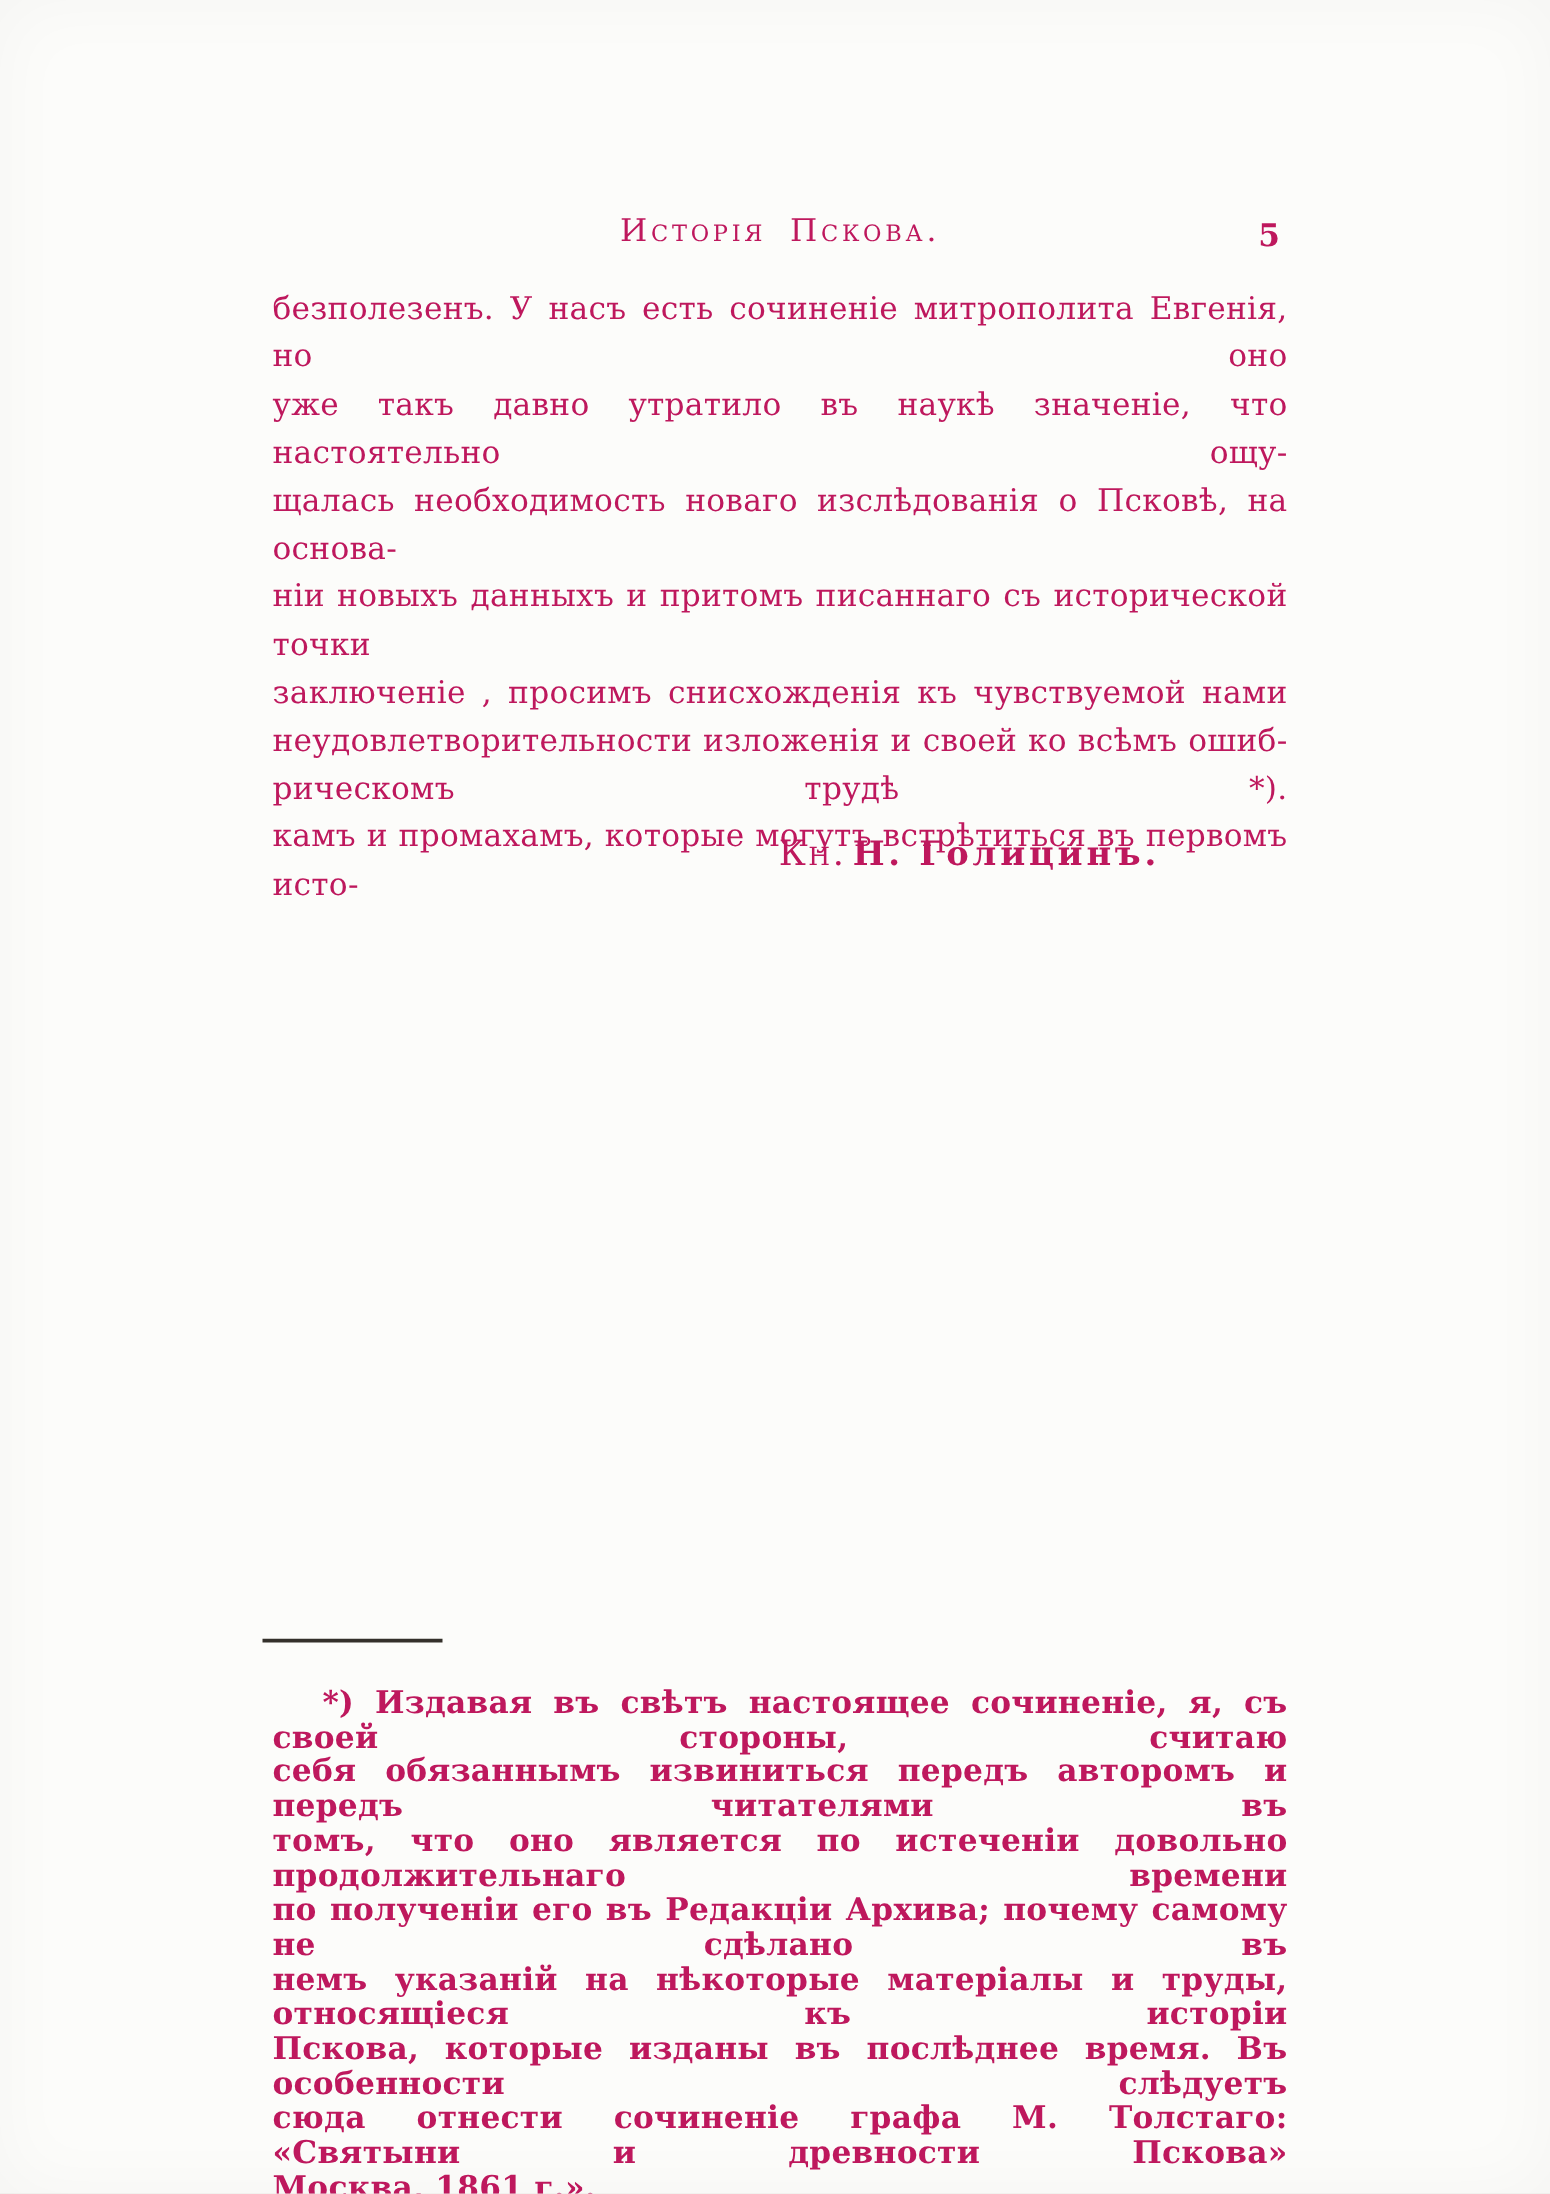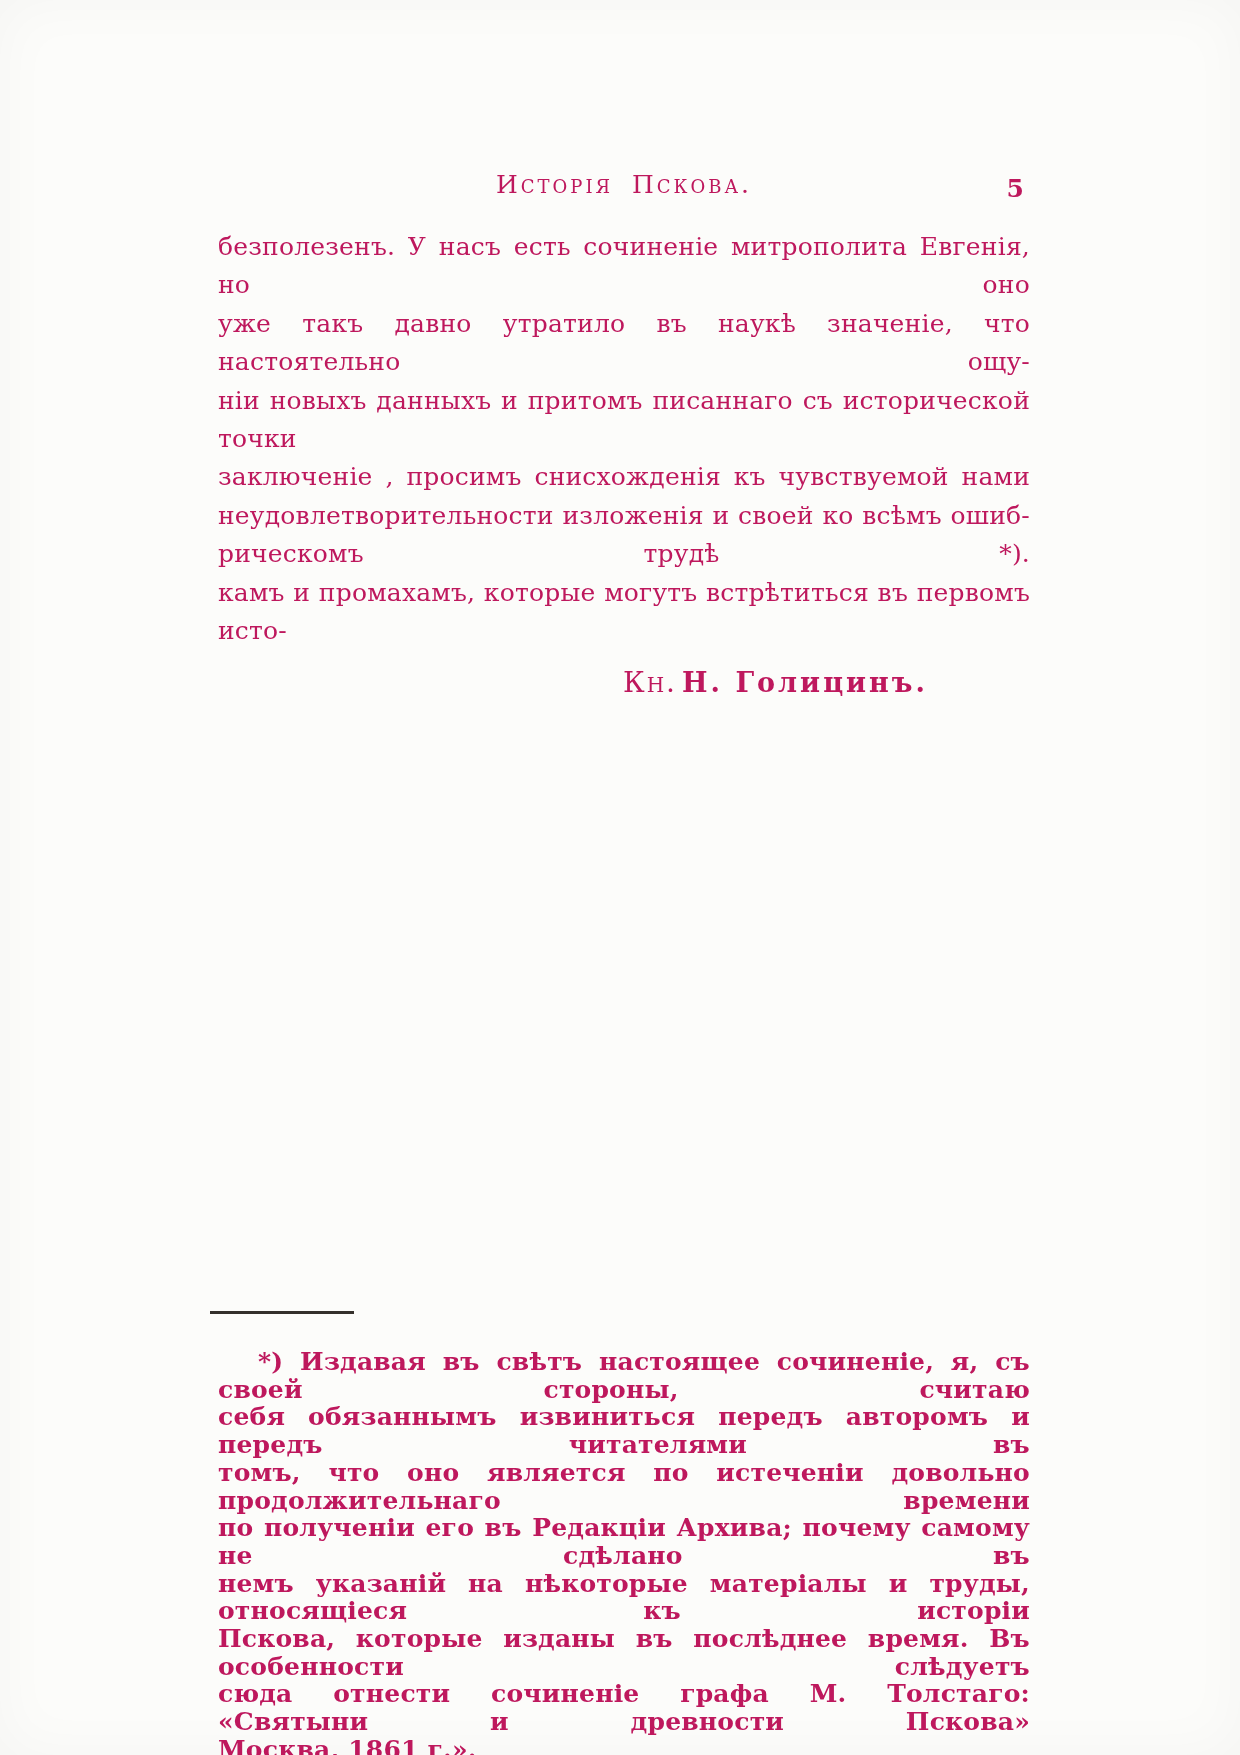--- a/index.html
+++ b/index.html
@@ -123,20 +123,21 @@
 <div class="page" style="background: rgb(252, 252, 250); color: #be185d;">
 
   <div class="running-header">
     <span class="header-title">Исторія Пскова.</span>
     <span class="page-number">5</span>
   </div>
 
   <div class="body-text">
       <div class="body-line">безполезенъ. У насъ есть сочиненіе митрополита Евгенія, но оно</div>
       <div class="body-line">уже такъ давно утратило въ наукѣ значеніе, что настоятельно ощу-</div>
+      <div class="body-line">щалась необходимость новаго изслѣдованія о Псковѣ, на основа-</div>
       <div class="body-line">ніи новыхъ данныхъ и притомъ писаннаго съ исторической точки</div>
       <div class="body-line">заключеніе , просимъ снисхожденія къ чувствуемой нами</div>
       <div class="body-line">неудовлетворительности изложенія и своей ко всѣмъ ошиб-</div>
       <div class="body-line">рическомъ трудѣ *).</div>
       <div class="body-line">камъ и промахамъ, которые могутъ встрѣтиться въ первомъ исто-</div>
     </div>
 
   <div class="signature">
     <span class="signature-inner">
       <span class="sig-prefix">Кн.</span>

